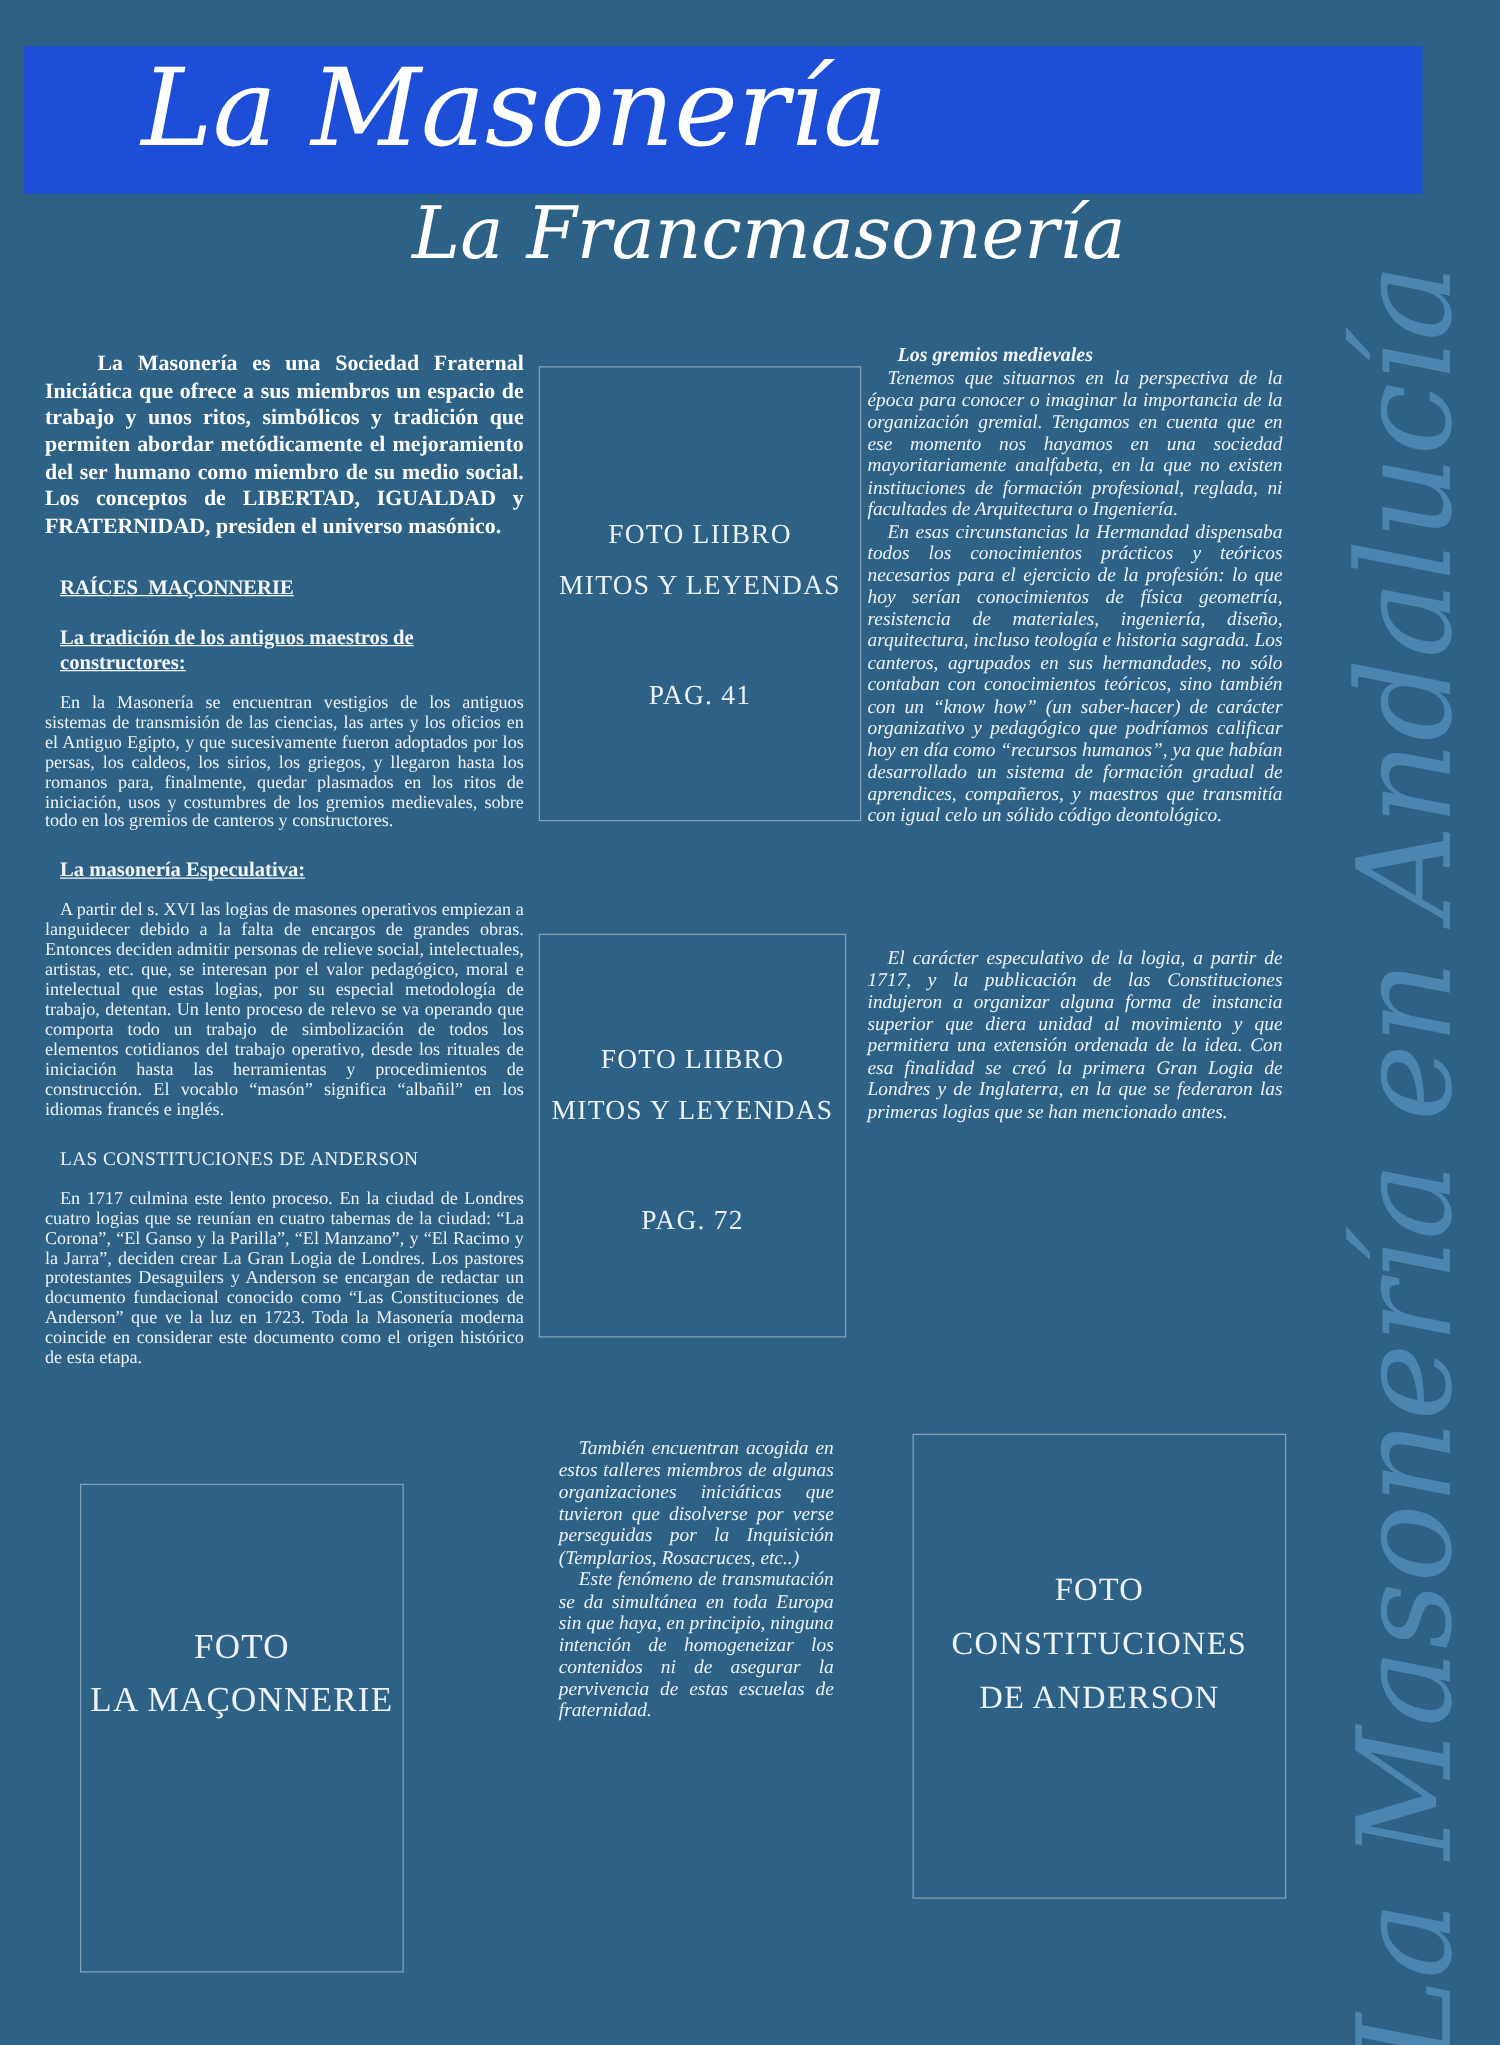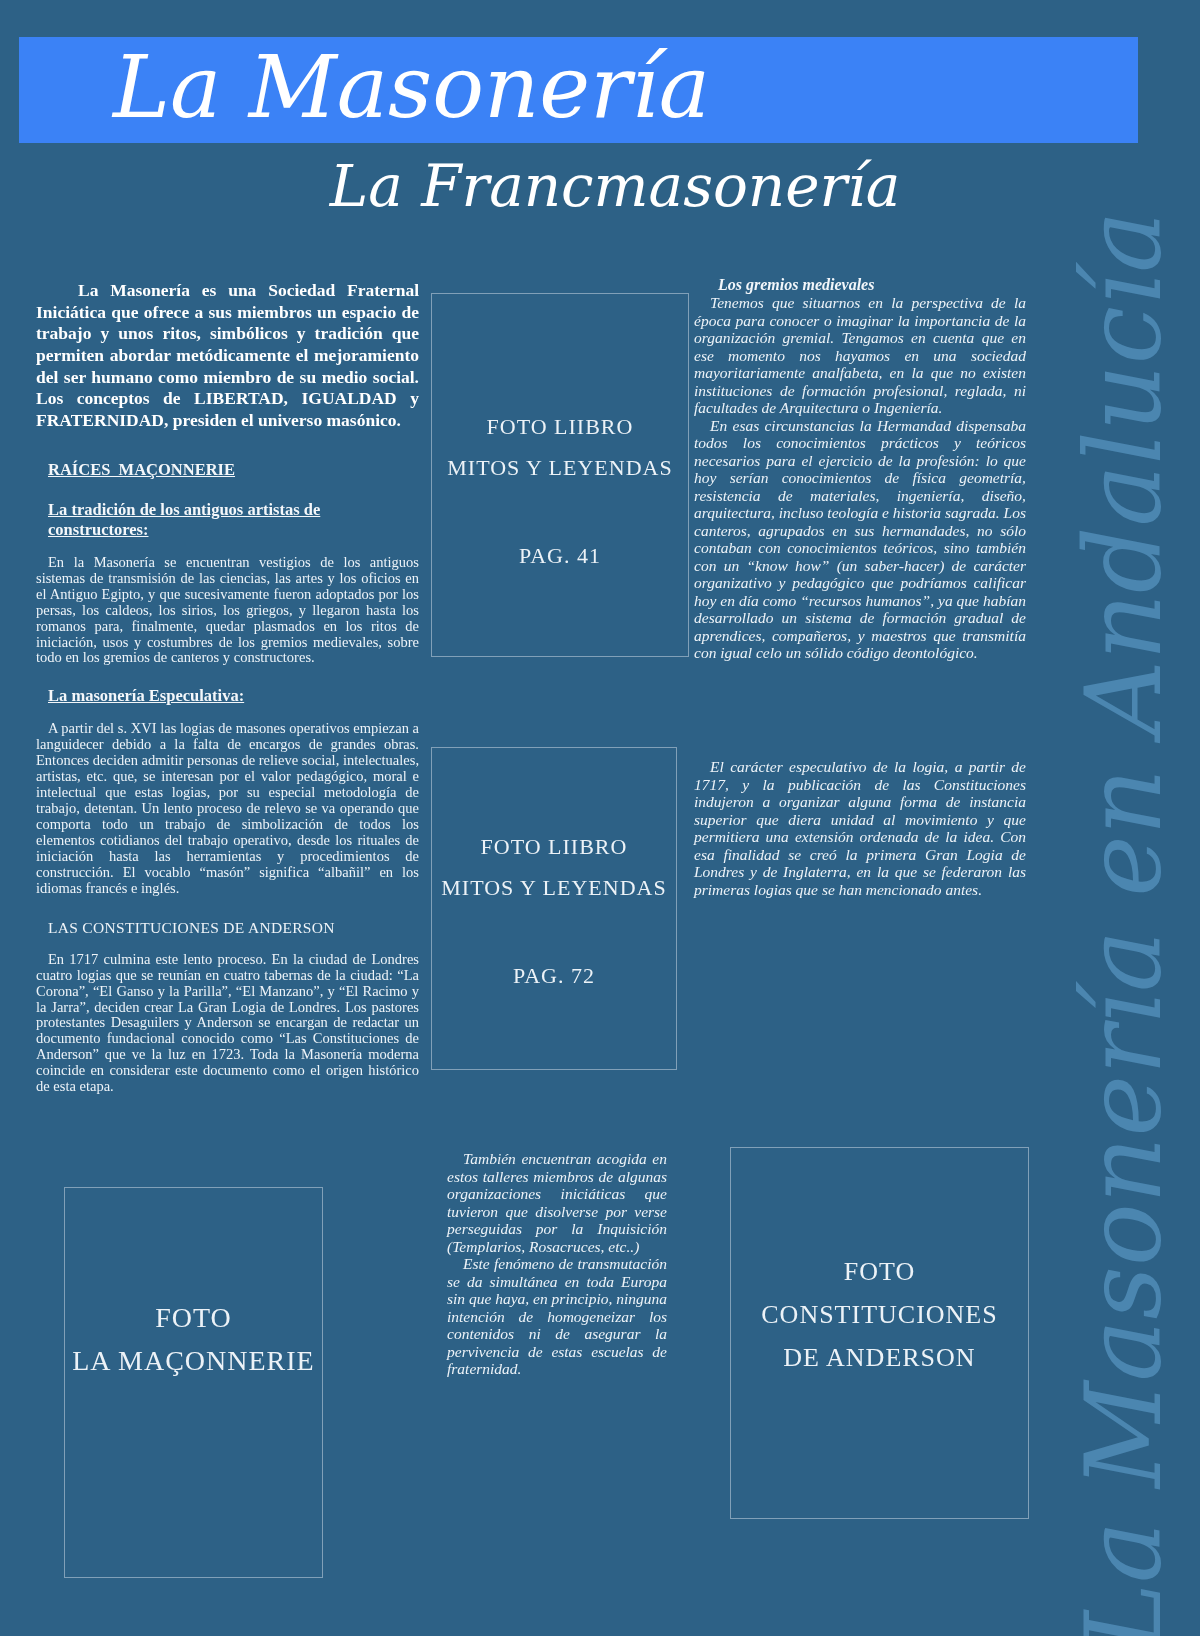--- a/index.html
+++ b/index.html
@@ -4,22 +4,22 @@
 <style>
   html,body{margin:0;padding:0;background:#1d4a6b;}
   .page{
     position:relative; width:1200px; height:1636px; overflow:hidden;
     background:#2D6186;
     font-family:"Liberation Serif", serif;
     color:#F2F6FA;
   }
   
   .banner{
-    position:absolute; left:19px; top:37px; width:1119px; height:106px;
-    background:#3b82f6;
+    position:absolute; left:19px; top:37px; width:1119px; height:118px;
+    background:#1d4ed8;
   }
   .banner-title{
     position:absolute; left:94px; top:-6px;
     font-family:"DejaVu Serif", serif; font-style:italic;
     font-size:86px; line-height:112px; color:#FFFFFF; white-space:nowrap;
   }
   .subtitle{
     position:absolute; left:115px; top:152px; width:1000px;
     text-align:center;
     font-family:"DejaVu Serif", serif; font-style:italic;
@@ -98,21 +98,21 @@
 
   <div class="banner">
     <div class="banner-title">La Masonería</div>
   </div>
 
   <div class="subtitle">La Francmasonería</div>
 
   <div class="col-left">
     <p class="intro">La Masonería es una Sociedad Fraternal Iniciática que ofrece a sus miembros un espacio de trabajo y unos ritos, simbólicos y tradición que permiten abordar metódicamente el mejoramiento del ser humano como miembro de su medio social. Los conceptos de LIBERTAD, IGUALDAD y FRATERNIDAD, presiden el universo masónico.</p>
     <div class="h-underline">RAÍCES  MAÇONNERIE</div>
-    <div class="h-sub">La tradición de los antiguos artistas de constructores:</div>
+    <div class="h-sub">La tradición de los antiguos maestros de constructores:</div>
     <p class="body-para">En la Masonería se encuentran vestigios de los antiguos sistemas de transmisión de las ciencias, las artes y los oficios en el Antiguo Egipto, y que sucesivamente fueron adoptados por los persas, los caldeos, los sirios, los griegos, y llegaron hasta los romanos para, finalmente, quedar plasmados en los ritos de iniciación, usos y costumbres de los gremios medievales, sobre todo en los gremios de canteros y constructores.</p>
     <div class="h-sub">La masonería Especulativa:</div>
     <p class="body-para">A partir del s. XVI las logias de masones operativos empiezan a languidecer debido a la falta de encargos de grandes obras. Entonces deciden admitir personas de relieve social, intelectuales, artistas, etc. que, se interesan por el valor pedagógico, moral e intelectual que estas logias, por su especial metodología de trabajo, detentan. Un lento proceso de relevo se va operando que comporta todo un trabajo de simbolización de todos los elementos cotidianos del trabajo operativo, desde los rituales de iniciación hasta las herramientas y procedimientos de construcción. El vocablo “masón” significa “albañil” en los idiomas francés e inglés.</p>
     <div class="h-caps">LAS CONSTITUCIONES DE ANDERSON</div>
     <p class="body-para">En 1717 culmina este lento proceso. En la ciudad de Londres cuatro logias que se reunían en cuatro tabernas de la ciudad: “La Corona”, “El Ganso y la Parilla”, “El Manzano”, y “El Racimo y la Jarra”, deciden crear La Gran Logia de Londres. Los pastores protestantes Desaguilers y Anderson se encargan de redactar un documento fundacional conocido como “Las Constituciones de Anderson” que ve la luz en 1723. Toda la Masonería moderna coincide en considerar este documento como el origen histórico de esta etapa.</p>
   </div>
 
   <div class="pbox box-41">
     <div class="pline pad-top">FOTO LIIBRO</div>
     <div class="pline">MITOS Y LEYENDAS</div>

